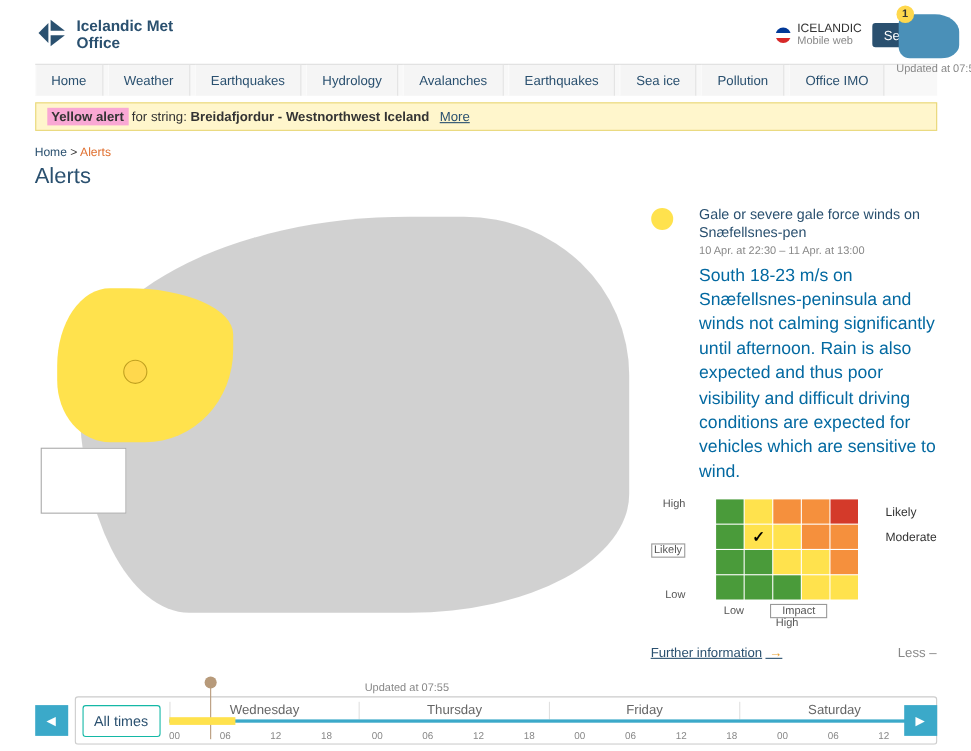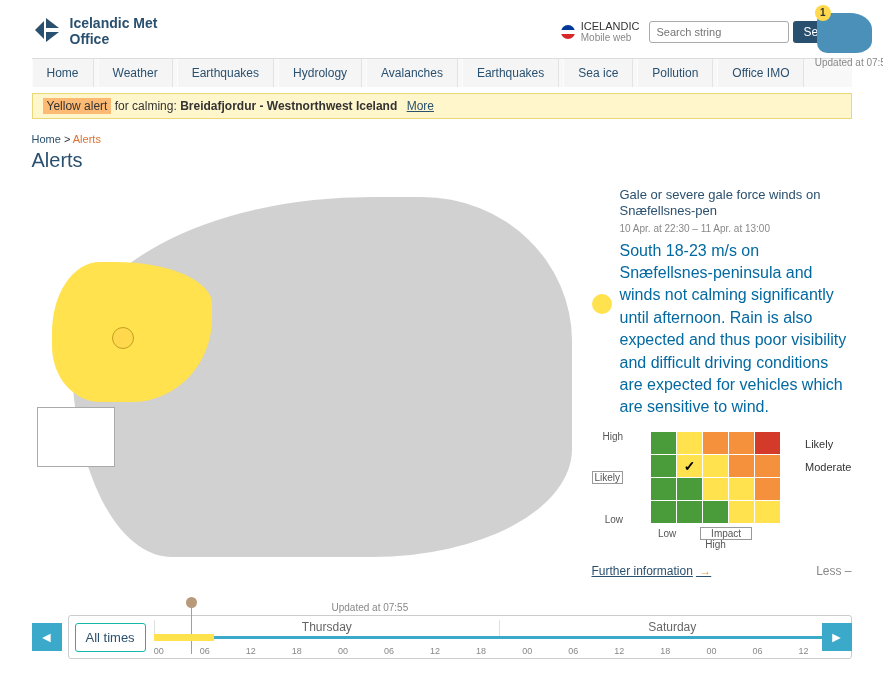--- a/index.html
+++ b/index.html
@@ -16,36 +16,36 @@
 .search input{width:140px;height:22px;border:1px solid #aaa;border-radius:3px;padding:0 6px;font-size:11px}
 .search-btn{background:#2a506f;color:#fff;border:none;border-radius:3px;height:22px;padding:0 10px;font-size:12px;cursor:pointer}
 .minimap{position:absolute;right:-40px;top:5px;text-align:center}
 .minimap-img{width:60px;height:50px;position:relative}
 .minimap-body{width:55px;height:40px;background:#4a90b8;border-radius:8px 40% 30% 10px;position:absolute;top:8px;left:2px}
 .minimap-badge{position:absolute;top:0;left:0;width:16px;height:16px;border-radius:50%;background:#ffd84d;color:#333;font-size:10px;line-height:16px;font-weight:bold}
 .minimap-time{font-size:10px;color:#888;margin-top:2px}
 .nav{display:flex;gap:4px;border-top:1px solid #ddd;background:#f8f8f8;padding:0}
 .nav a{flex:none;padding:7px 14px;color:#2a506f;font-size:12px;text-decoration:none;border-right:1px solid #e3e3e3;border-left:1px solid #fcfcfc;background:#f5f5f5}
 .alert-bar{background:#fff6cc;border:1px solid #e8d878;padding:5px 10px;margin-top:6px;font-size:12px}
-.alert-tag{background:#fdba74;padding:1px 4px;font-weight:normal}
+.alert-tag{background:#f9a8d4;padding:1px 4px;font-weight:bold}
 .alert-more{color:#2a506f;text-decoration:underline;margin-left:6px}
 .crumbs{margin:14px 0 4px;font-size:11px}
 .crumbs a{color:#2a506f;text-decoration:none}
 .crumbs .cur{color:#e07030}
 h1.title{color:#2a506f;font-size:20px;font-weight:normal;margin:2px 0 10px}
 .main{display:flex;gap:10px}
 .map-col{flex:1;position:relative}
 .map-wrap{width:550px;height:400px;position:relative}
 .map-body{position:absolute;top:15px;left:40px;width:500px;height:360px;background:#ccc;border-radius:60% 30% 40% 20%/45% 40% 30% 55%;opacity:.9}
 .map-highlight{position:absolute;top:80px;left:20px;width:160px;height:140px;background:#ffe24d;border-radius:30% 60% 50% 30%/50% 30% 60% 40%}
 .map-mark{position:absolute;top:145px;left:80px;width:22px;height:22px;border-radius:50%;background:#ffd84d;border:1px solid #c0a020}
 .map-inset{position:absolute;left:5px;top:225px;width:78px;height:60px;border:1px solid #aaa;background:#fff}
 .info-col{width:260px;padding-top:5px}
 .region{font-size:14px;color:#333;margin-bottom:6px;font-weight:bold}
-.warn-row{display:flex;gap:8px;align-items:center}
+.warn-row{display:flex;gap:24px;align-items:flex-start}
 .warn-icon{width:20px;height:20px;border-radius:50%;background:#ffe24d;flex:none;margin-top:2px}
 .warn-title{color:#2a506f;font-size:13px;line-height:1.2}
 .warn-time{font-size:10px;color:#888;margin:4px 0 6px}
 .warn-desc{font-size:16px;color:#0369a1;line-height:1.4}
 .matrix{margin-top:12px;display:flex;align-items:flex-start;gap:24px}
 .matrix-grid{}
 .matrix table{border-collapse:separate;border-spacing:1px}
 .matrix td{width:26px;height:22px}
 .c-g{background:#4a9b3a}.c-y{background:#ffe24d}.c-o{background:#f5903d}.c-r{background:#d43a2a}
 .matrix .chk{color:#000;text-align:center;font-size:14px;font-weight:bold}
@@ -93,21 +93,20 @@
     </div>
     <div class="spacer"></div>
     <div class="lang">
       <span style="width:14px;height:14px;border-radius:50%;background:linear-gradient(#003897 33%,#fff 33% 66%,#d72828 66%);display:inline-block"></span>
       <div>
         <div class="lang-txt">ICELANDIC</div>
         <div class="lang-sub">Mobile web</div>
       </div>
     </div>
     <div class="search">
-      <input type="text" placeholder="Search string" style="">
       <button class="search-btn">Search</button>
     </div>
   </div>
 
   <div class="minimap">
     <div class="minimap-img">
       <div class="minimap-body"></div>
       <div class="minimap-badge">1</div>
     </div>
     <div class="minimap-time">Updated at 07:55</div>
@@ -120,21 +119,21 @@
     <a href="#">Hydrology</a>
     <a href="#">Avalanches</a>
     <a href="#">Earthquakes</a>
     <a href="#">Sea ice</a>
     <a href="#">Pollution</a>
     <a href="#">Office IMO</a>
   </div>
 
   <div class="alert-bar">
     <span class="alert-tag">Yellow alert</span>
-    <span> for calming: </span>
+    <span> for string: </span>
     <b>Breidafjordur - Westnorthwest Iceland</b>
     <a href="#" class="alert-more">More</a>
   </div>
 
   <div class="crumbs">
     <a href="#">Home</a>
     <span> &gt; </span>
     <span class="cur">Alerts</span>
   </div>
 
@@ -220,21 +219,23 @@
 
   <div class="timeline-area">
     <div class="tl-updated">Updated at 07:55</div>
     <div class="tl-wrap">
       <button class="tl-btn">◄</button>
       <div class="tl-panel">
         <div class="tl-marker"></div>
         <div class="tl-all">All times</div>
         <div class="tl-days">
           <div class="tl-day-row">
+            <div class="tl-day">Wednesday</div>
             <div class="tl-day">Thursday</div>
+            <div class="tl-day">Friday</div>
             <div class="tl-day">Saturday</div>
           </div>
           <div class="tl-bar"></div>
           <div class="tl-bar-y"></div>
           <div class="tl-hours">
             <span>00</span>
               <span>06</span>
               <span>12</span>
               <span>18</span>
             <span>00</span>

